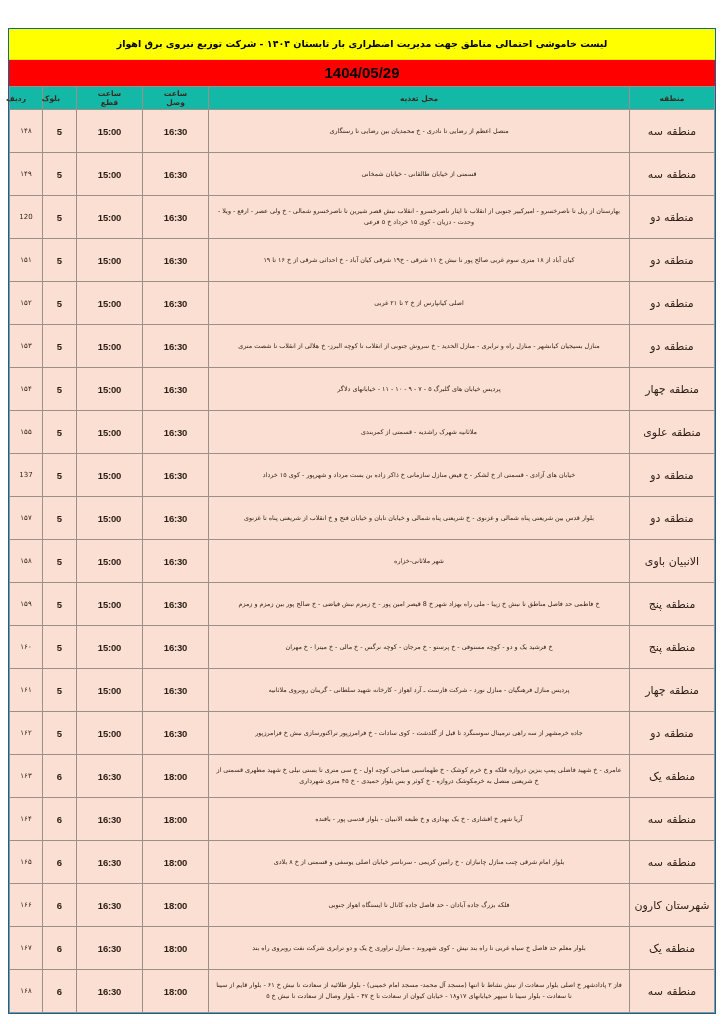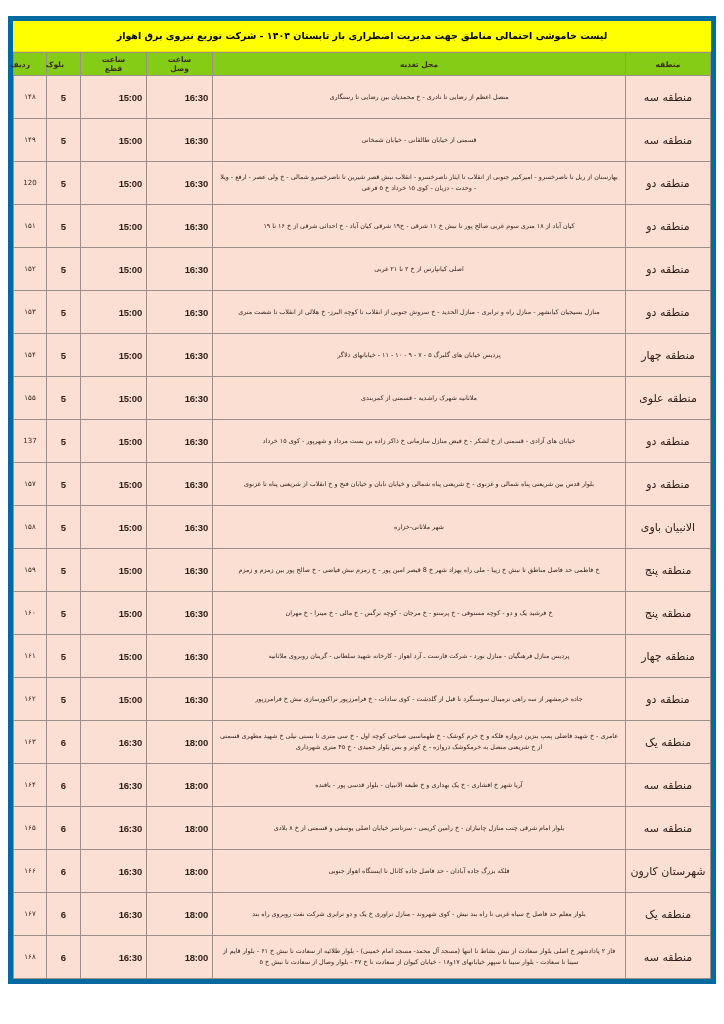--- a/index.html
+++ b/index.html
@@ -17,22 +17,22 @@
   .page {
     width: 724px;
     height: 1024px;
     position: relative;
     background: #ffffff;
     box-sizing: border-box;
     padding: 12px 8px 0 8px;
   }
   .doc {
     width: 708px;
-    margin: 4px auto;
-    border: 5px solid #0369a1;
+    margin: 16px auto;
+    border: 1px solid #0369a1;
     box-sizing: border-box;
   }
   
   .title-banner {
     background: #ffff00;
     color: #000000;
     text-align: center;
     font-size: 9.5px;
     font-weight: bold;
     letter-spacing: 0px;
@@ -59,21 +59,21 @@
     table-layout: fixed;
     direction: rtl;
   }
   table.outage th,
   table.outage td {
     border: 1px solid #9b8f8a;
     vertical-align: middle;
     box-sizing: border-box;
   }
   thead th {
-    background: #84cc16;
+    background: #14b8a6;
     color: #3b2a22;
     font-size: 7.5px;
     font-weight: bold;
     height: 17px;
     padding: 2px 16px;
     text-align: center;
   }
   tbody td {
     background: #fadfd2;
     color: #2b1d16;
@@ -89,21 +89,20 @@
     font-weight: bold;
     width: 34px;
     font-family: "Liberation Sans", sans-serif;
   }
   td.c-off, td.c-on {
     font-size: 9.5px;
     font-weight: bold;
     width: 66px;
     font-family: "Liberation Sans", sans-serif;
     letter-spacing: -0.2px;
-    text-align: right;
   }
   td.c-loc {
     font-size: 6.4px;
     line-height: 1.75;
     text-align: center;
     padding: 4px 6px;
   }
   td.c-region {
     font-size: 11px;
     width: 85px;
@@ -117,20 +116,21 @@
   tbody tr { height: 43px; }
 </style>
 </head>
 <body>
 
 <div class="page">
   <div class="doc">
 
     <div class="title-banner">لیست خاموشی احتمالی مناطق جهت مدیریت اضطراری بار تابستان ۱۴۰۴ - شرکت توزیع نیروی برق اهواز</div>
 
+    <div class="date-banner">1404/05/29</div>
 
     <table class="outage">
       <thead>
         <tr>
           <th class="h-region">منطقه</th>
           <th class="h-loc">محل تغذیه</th>
           <th class="h-on">ساعت وصل</th>
           <th class="h-off">ساعت قطع</th>
           <th class="h-block">بلوک</th>
           <th class="h-radif">ردیف</th>

